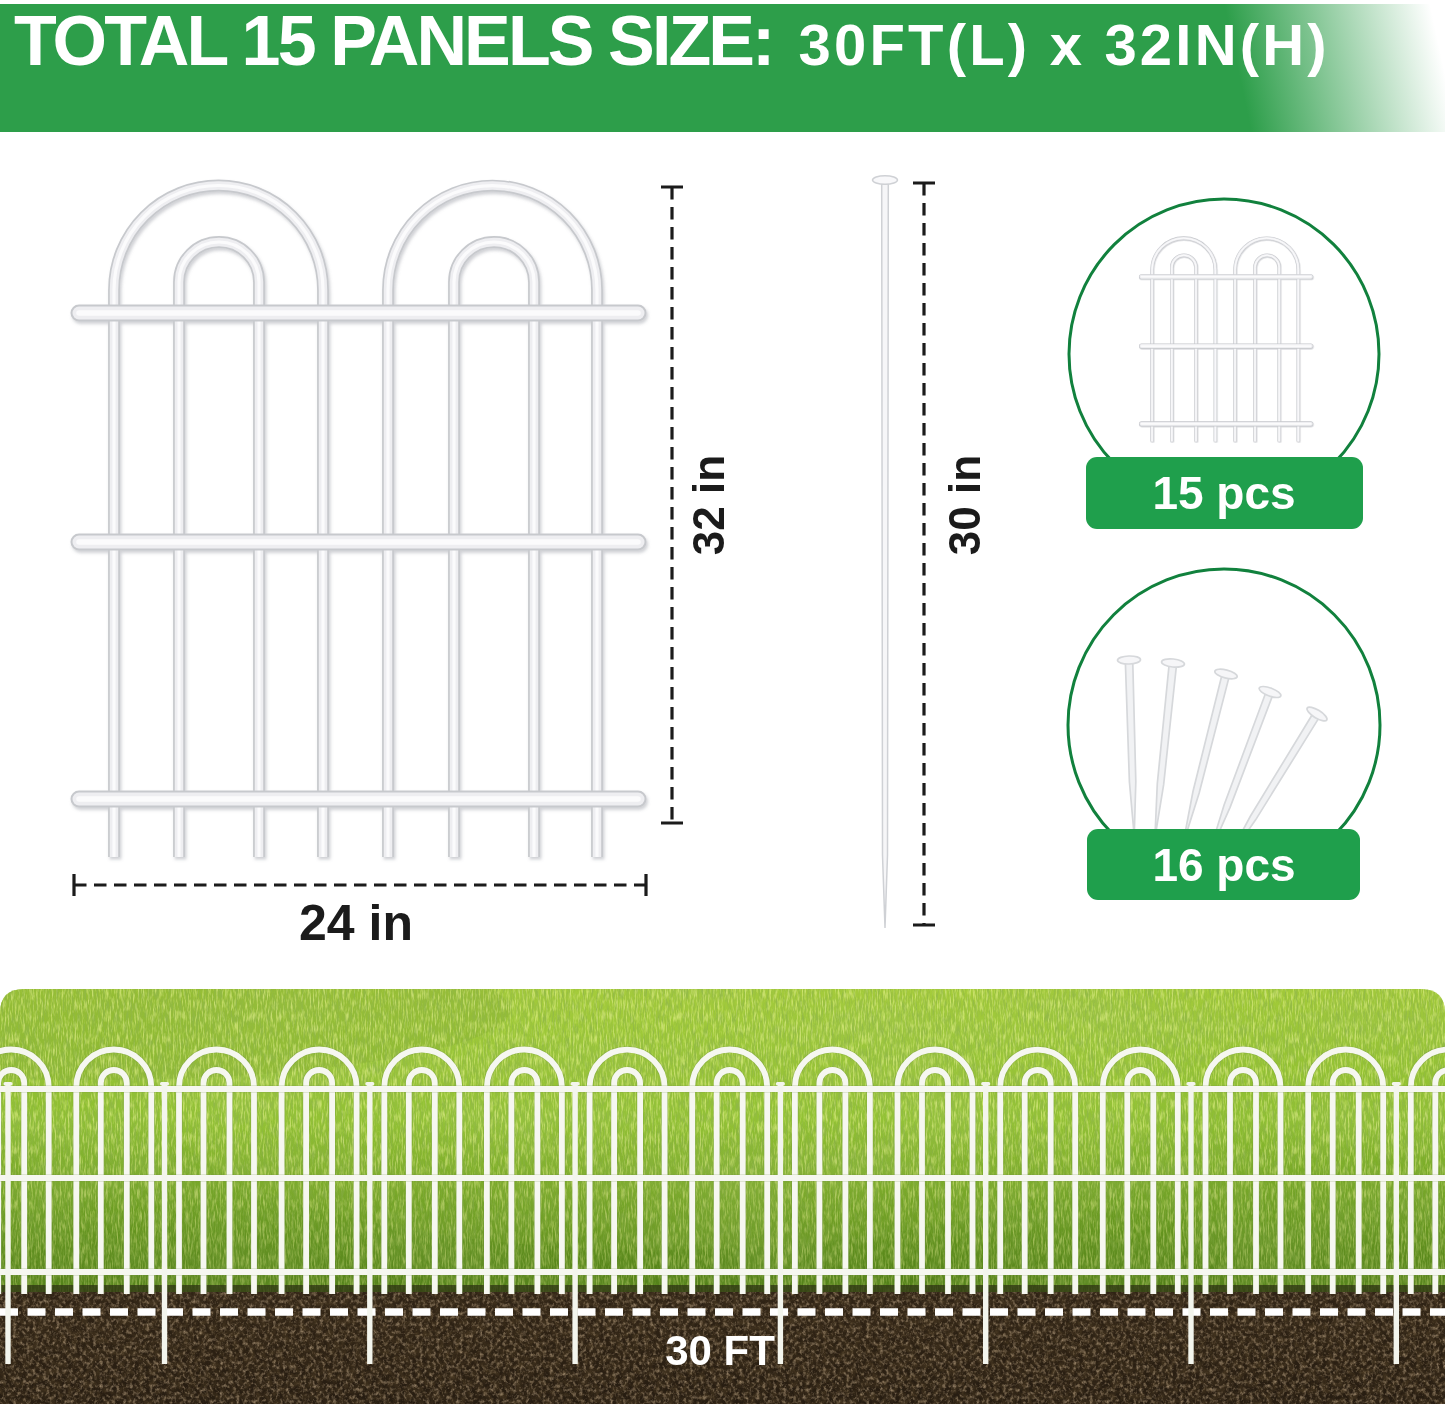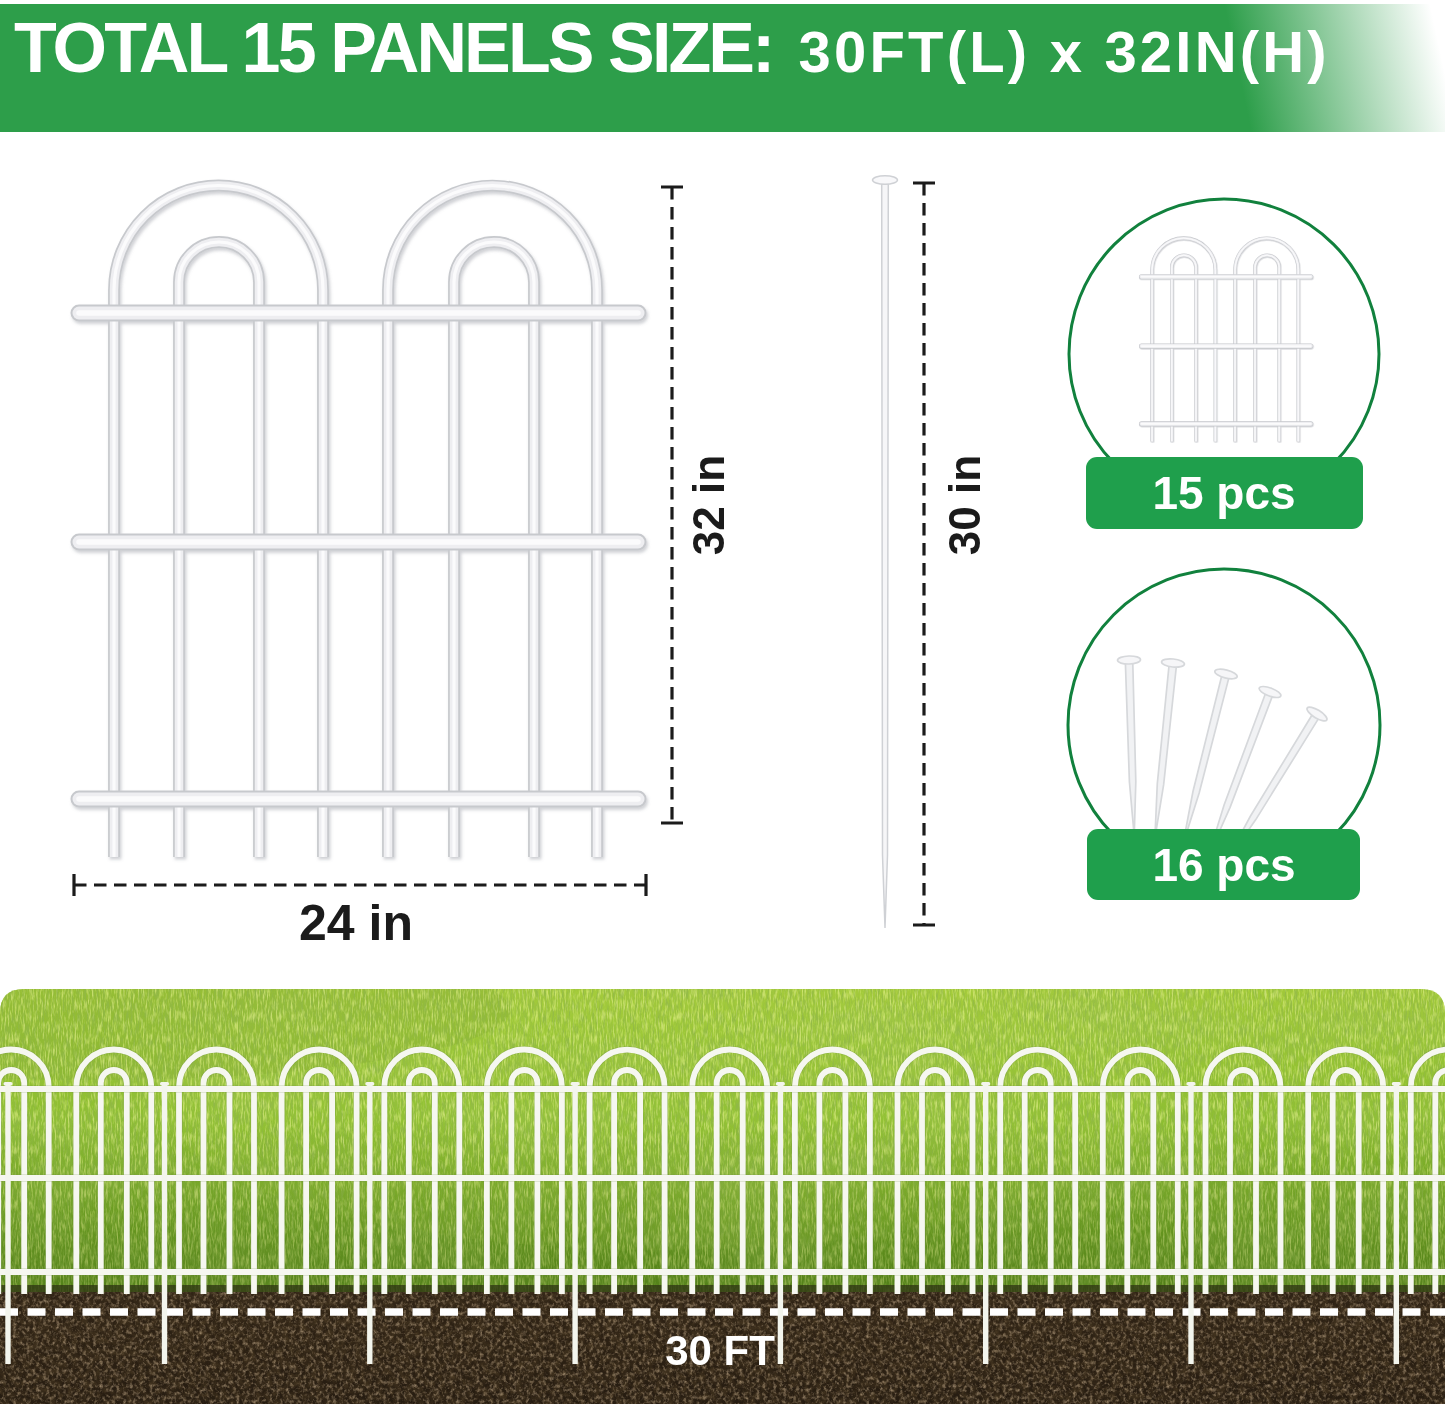--- a/index.html
+++ b/index.html
@@ -1,17 +1,17 @@
 <!DOCTYPE html>
 <html><head><meta charset="utf-8"><style>
 html,body{margin:0;padding:0;background:#fff;width:1445px;height:1404px;overflow:hidden}
 #page{position:relative;width:1445px;height:1404px;font-family:"Liberation Sans",sans-serif}
 #banner{position:absolute;left:0;top:4px;width:1445px;height:128px;
  background:linear-gradient(78deg,#2d9e4a 0%,#2d9e4a 85%,rgba(45,158,74,0) 99%);}
-#banner .t{position:absolute;left:14px;top:2px;height:128px;line-height:84px;white-space:nowrap;color:#fff;font-weight:bold}
+#banner .t{position:absolute;left:14px;top:2px;height:128px;line-height:71px;white-space:nowrap;color:#fff;font-weight:bold}
 #banner .a{font-size:70px;letter-spacing:-2.9px}
 #banner .b{font-size:58px;letter-spacing:3.2px;margin-left:26px}
 #svgw{position:absolute;left:0;top:0}
 </style></head>
 <body>
 <div id="page">
 <div id="banner">
       <div class="t"><span class="a">TOTAL 15 PANELS SIZE:</span><span class="b">30FT(L) x 32IN(H)</span></div>
     </div>
 <div id="svgw"><svg width="1445" height="1404" viewBox="0 0 1445 1404" font-family="Liberation Sans, sans-serif">

